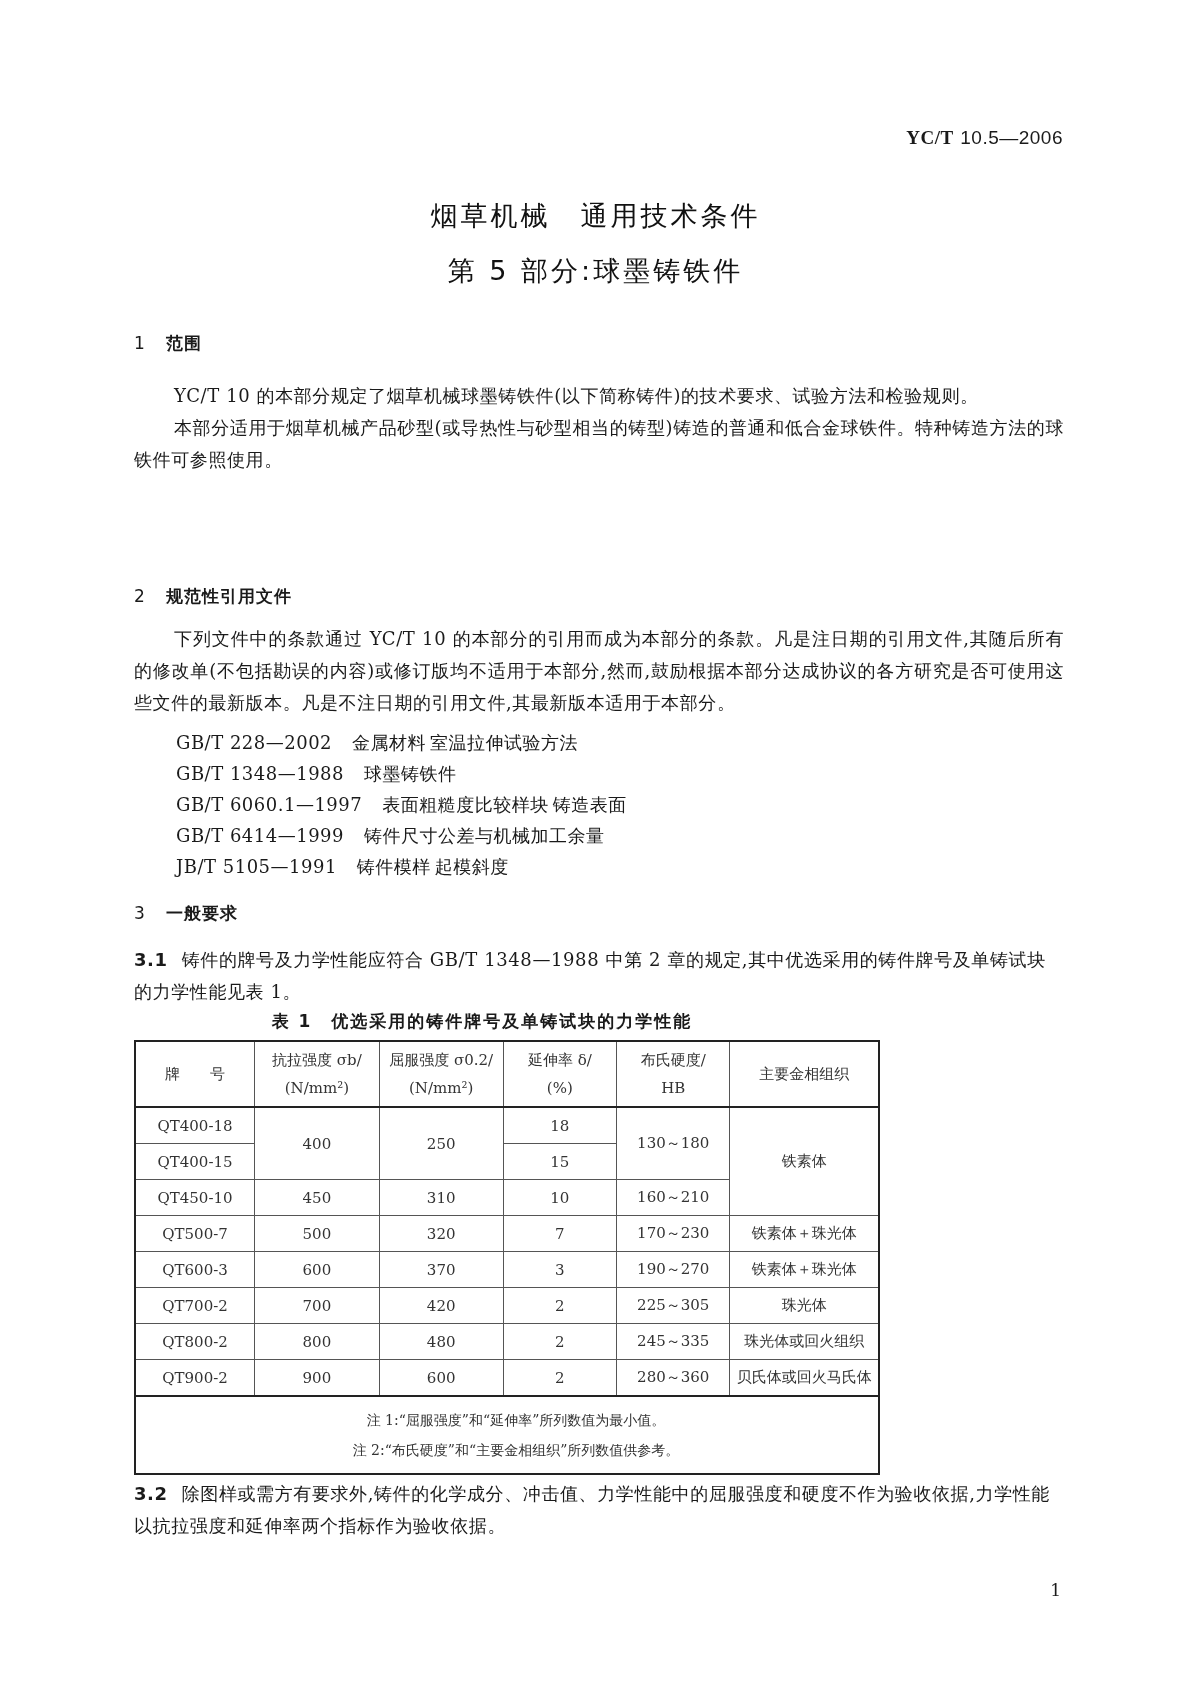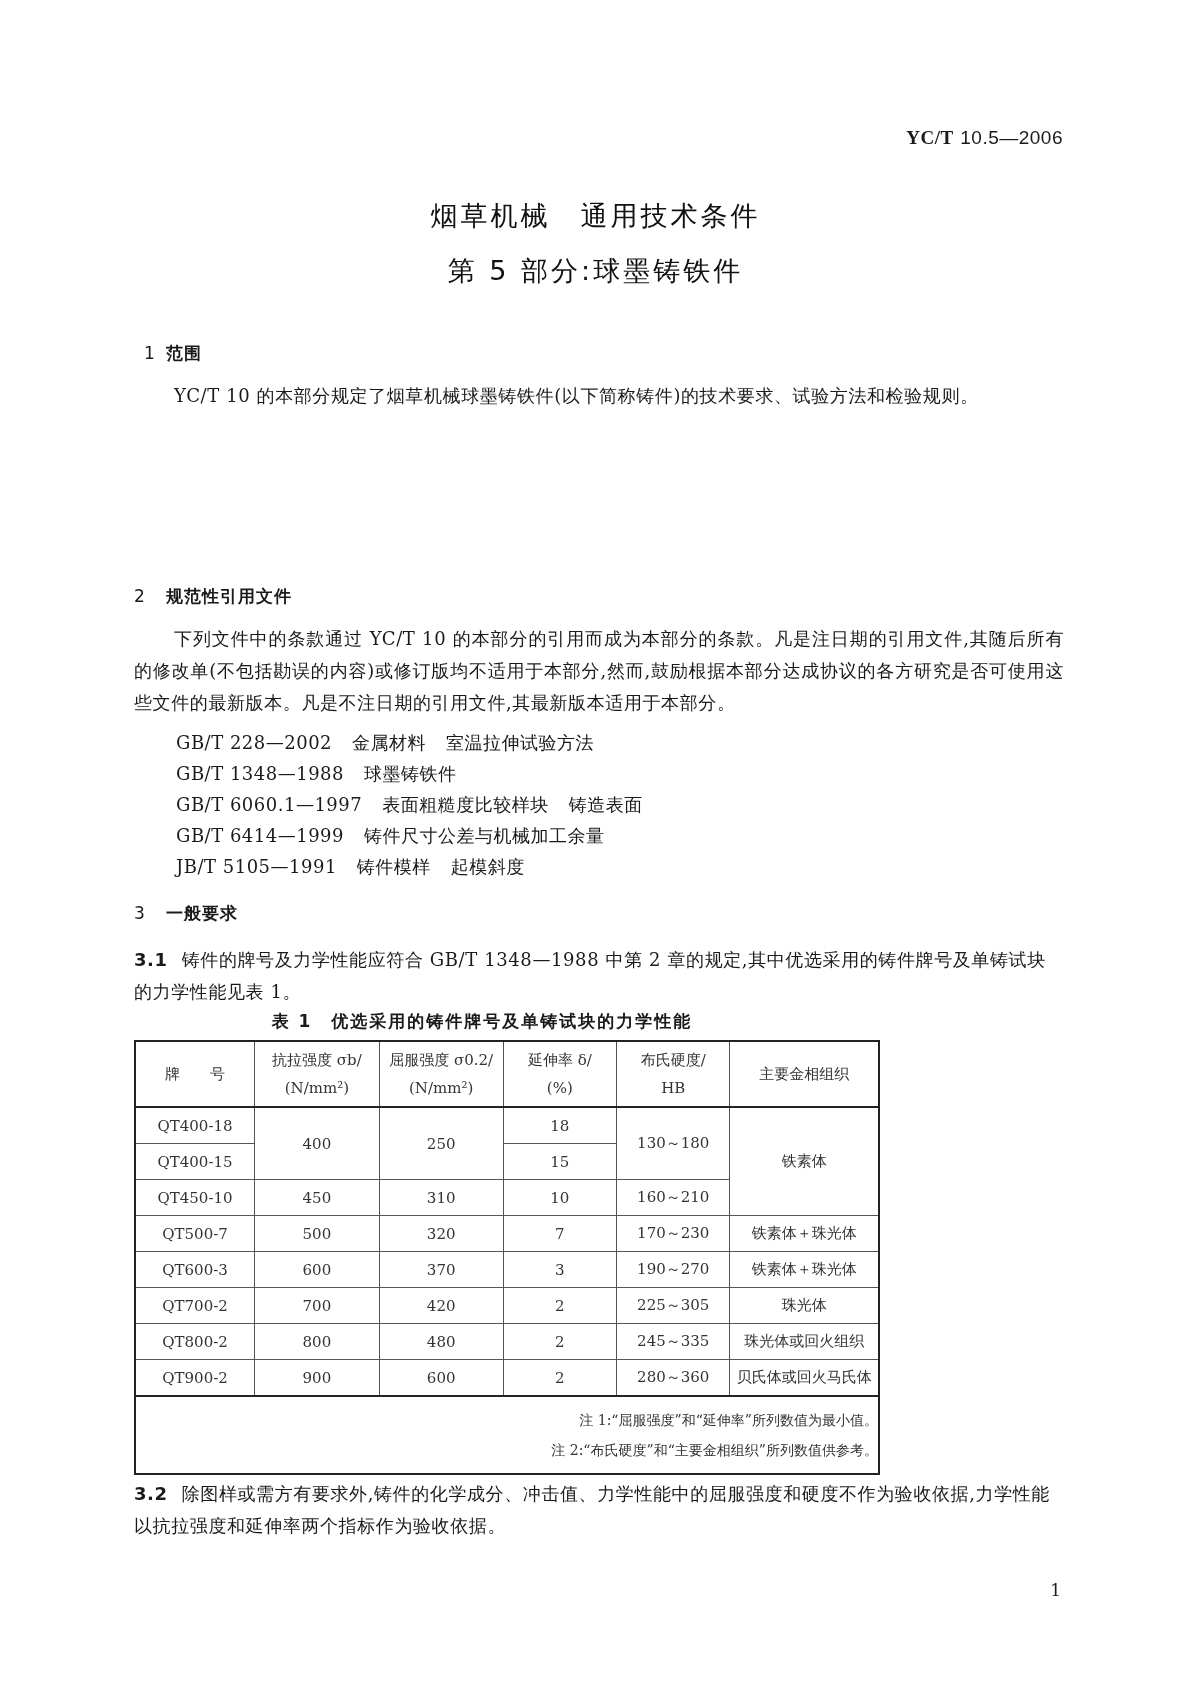--- a/index.html
+++ b/index.html
@@ -11,49 +11,50 @@
   .std-code span { font-family: "Liberation Sans", sans-serif; }
   .title { left: 0; width: 1191px; text-align: center; font-family: "DejaVu Sans", sans-serif;
            font-size: 27px; letter-spacing: 3px; color: #111; }
   .h { left: 134px; font-family: "DejaVu Sans", sans-serif; font-size: 17px; font-weight: bold; letter-spacing: 1px; }
   .h .num { display: inline-block; width: 32px; font-weight: normal; }
   .p { left: 134px; width: 930px; font-size: 18px; line-height: 32px; letter-spacing: 0.6px; text-align: justify; }
   .indent { text-indent: 40px; }
   .ref { left: 176px; font-size: 18px; letter-spacing: 0.5px; }
   .ref .code { display: inline-block; }
   .ref .name { margin-left: 20px; }
-  .ref .name2 { margin-left: 20px; }
+  .ref .name2 { margin-left: 4px; }
   .clause { left: 134px; width: 930px; font-size: 18px; line-height: 32px; letter-spacing: 0.6px; }
   .clause .cn { font-family: "DejaVu Sans", sans-serif; font-weight: bold; margin-right: 14px; }
   .tcap { left: 0; width: 964px; text-align: center; font-family: "DejaVu Sans", sans-serif; font-size: 17px; font-weight: bold; letter-spacing: 2px; }
   table.t1 { position: absolute; left: 134px; top: 1040px; width: 746px; border-collapse: collapse;
              border: 2px solid #222; font-size: 15px; color: #333; }
   table.t1 td, table.t1 th { border: 1px solid #555; text-align: center; padding: 0; font-weight: normal; }
   table.t1 th { height: 64px; line-height: 28px; font-size: 15px; }
   table.t1 td { height: 35px; }
   table.t1 tr.head th { border-bottom: 2px solid #222; }
-  table.t1 td.notes { text-align: right; padding: 8px 0 8px 18px; height: auto; line-height: 30px; font-size: 14px; border-top: 2px solid #222; }
+  table.t1 td.notes { text-align: center; padding: 8px 0 8px 18px; height: auto; line-height: 30px; font-size: 14px; border-top: 2px solid #222; }
   .pageno { right: 130px; top: 1580px; font-size: 17px; }
 </style>
 </head>
 <body>
 
 <div class="abs std-code">
   <b>YC/T</b>
   <span>10.5—2006</span>
 </div>
 
 <div class="abs title" style="top:198px;">烟草机械　通用技术条件</div>
 <div class="abs title" style="top:253px;">第 5 部分:球墨铸铁件</div>
 
-<div class="abs h" style="top:342px;text-align:center;">
+<div class="abs h" style="top:332px;">
   <span class="num">1</span><span>范围</span>
 </div>
 <div class="abs p" style="top:380px;">
   <div class="indent">YC/T 10 的本部分规定了烟草机械球墨铸铁件(以下简称铸件)的技术要求、试验方法和检验规则。</div>
+  <div class="indent">本部分适用于烟草机械产品砂型(或导热性与砂型相当的铸型)铸造的普通和低合金球铁件。特种铸造方法的球铁件可参照使用。</div>
 </div>
 
 <div class="abs h" style="top:585px;">
   <span class="num">2</span><span>规范性引用文件</span>
 </div>
 <div class="abs p indent" style="top:623px;">下列文件中的条款通过 YC/T 10 的本部分的引用而成为本部分的条款。凡是注日期的引用文件,其随后所有的修改单(不包括勘误的内容)或修订版均不适用于本部分,然而,鼓励根据本部分达成协议的各方研究是否可使用这些文件的最新版本。凡是不注日期的引用文件,其最新版本适用于本部分。</div>
 
 <div class="abs ref" style="top:731px;">
   <span class="code">GB/T 228—2002</span><span class="name">金属材料</span><span class="name2">室温拉伸试验方法</span>
 </div>

